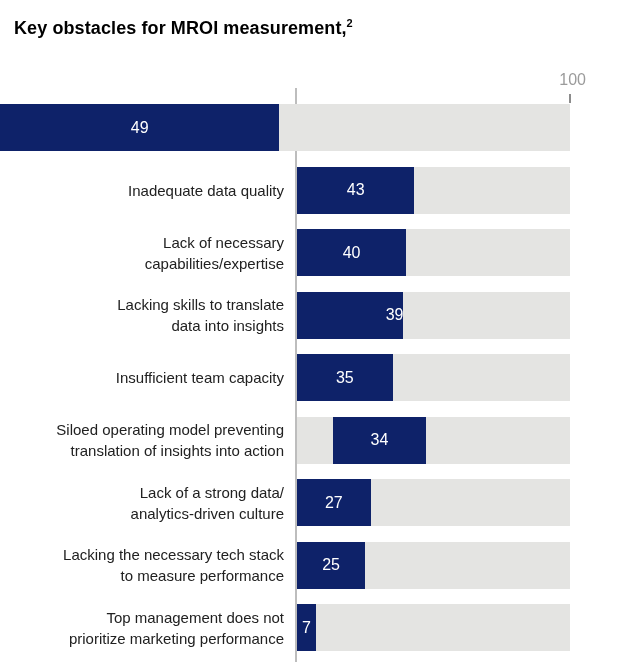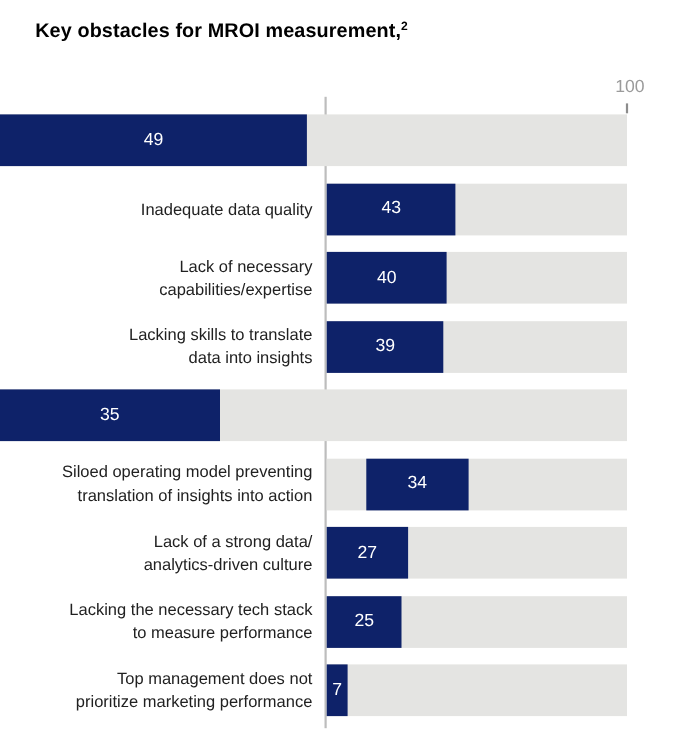--- a/index.html
+++ b/index.html
@@ -5,21 +5,21 @@
   html,body{margin:0;padding:0;background:#fff;}
   body{
     width:620px;height:672px;
     font-family:"Liberation Sans","DejaVu Sans",sans-serif;
     -webkit-font-smoothing:antialiased;
     overflow:hidden;
   }
   .page{position:relative;width:620px;height:672px;background:#fff;}
 
   
-  .header{position:absolute;left:32px;top:17px;}
+  .header{position:absolute;left:14px;top:17px;}
   .title{font-size:18px;font-weight:bold;color:#000;line-height:23px;letter-spacing:.1px;}
   .title sup{font-size:11px;font-weight:bold;line-height:0;}
   .subtitle{font-size:17px;font-weight:400;color:#212121;line-height:22px;margin-top:1px;}
 
   
   .axis-max-label{
     position:absolute;top:71px;right:34px;
     font-size:16px;color:var(--muted-text,#9b9b9b);
   }
   .axis-tick{
@@ -87,27 +87,28 @@
         <div class="fill" style="width: 40%;">
           <span class="val">40</span>
         </div>
       </div>
     </div>
 
     <div class="row">
       <div class="cat-label">Lacking skills to translate
 data into insights</div>
       <div class="track">
-        <div class="fill" style="width: 39%;">
+        <div class="fill" style="width: 39%; justify-content: flex-end;">
           <span class="val">39</span>
         </div>
       </div>
     </div>
 
     <div class="row">
+      <div class="cat-label">Insufficient team capacity</div>
       <div class="track">
         <div class="fill" style="width: 35%;">
           <span class="val">35</span>
         </div>
       </div>
     </div>
 
     <div class="row">
       <div class="cat-label">Siloed operating model preventing
 translation of insights into action</div>

